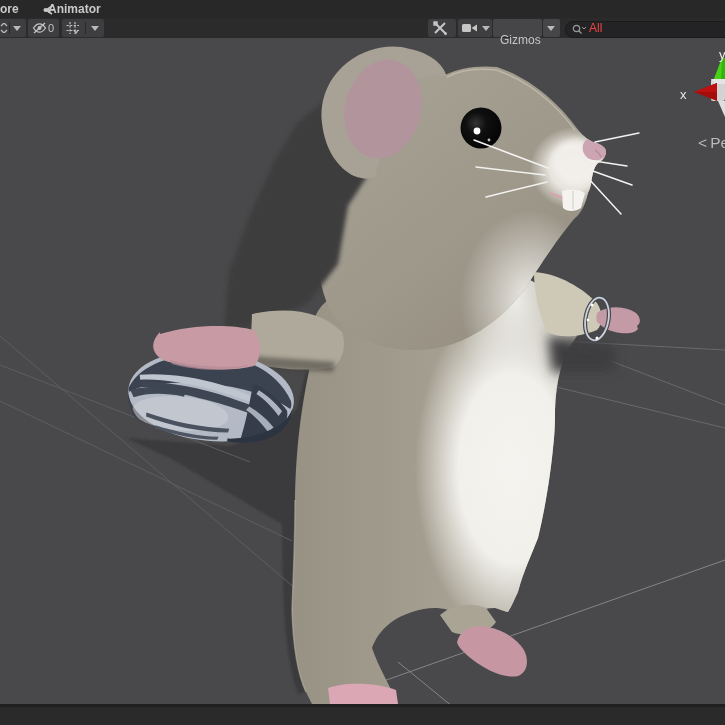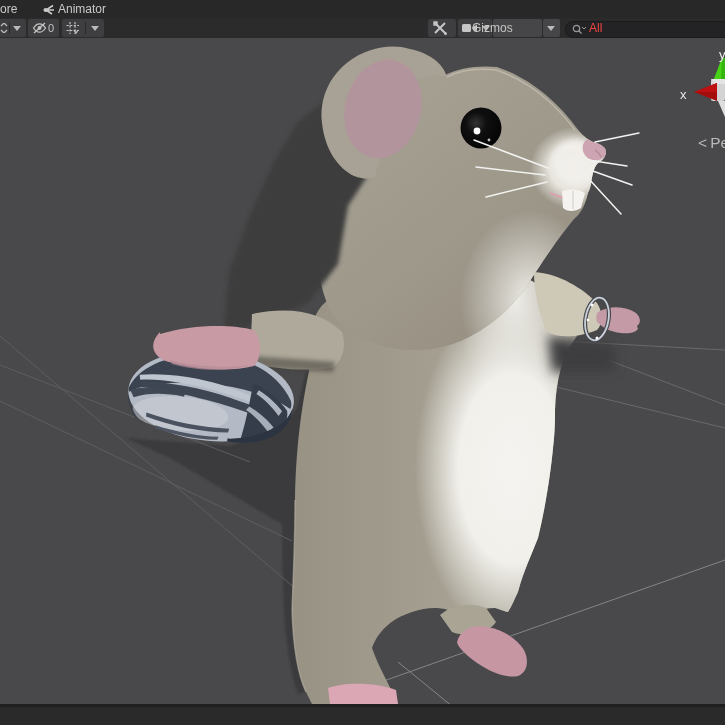--- a/index.html
+++ b/index.html
@@ -1,19 +1,19 @@
 <!DOCTYPE html>
 <html><head>
 <meta charset="utf-8">
 <style>
 html,body{margin:0;padding:0;width:725px;height:725px;overflow:hidden;background:#49494b;
 font-family:"Liberation Sans",sans-serif;}
 #root{position:relative;width:725px;height:725px;}
 .abs{position:absolute;}
-#tabbar{left:0;top:0;width:725px;height:18px;background:#282828;}
+#tabbar{left:0;top:0;width:725px;height:18px;background:#282828;font-weight:bold;}
 #tabbar .txt{color:#c9c9c9;font-size:12px;line-height:18px;}
 #toolbar{left:0;top:18px;width:725px;height:20px;background:#2b2b2b;}
 .btn{position:absolute;top:1px;height:18px;background:#3e3e40;border-radius:2px;}
 .sep{position:absolute;top:4px;width:1px;height:12px;background:#29292b;}
 .caret{position:absolute;width:0;height:0;border-left:4px solid transparent;border-right:4px solid transparent;border-top:5px solid #b8b8b8;}
 .tt{position:absolute;color:#c6c6c6;font-size:12px;top:2px;line-height:16px;}
 #botline{left:0;top:704px;width:725px;height:3px;background:#1f1f20;}
 #botbar{left:0;top:707px;width:725px;height:18px;background:#2a2a2a;}
 </style>
 </head>
@@ -192,21 +192,21 @@
       <text x="698" y="148" font-size="15.5" fill="#b9b9b9">&lt; Pe</text>
     </g>
   </svg>
 
   <div id="tabbar" class="abs">
     <div class="txt abs" style="left:0;top:0">ore</div>
     <svg class="abs" style="left:43px;top:3px" width="12" height="12" viewBox="0 0 12 12">
       <circle cx="2.5" cy="7" r="2" fill="#c9c9c9"></circle>
       <path d="M3,7 L10,2.5 M3,7 L11,7 M3,7 L9,11" stroke="#c9c9c9" stroke-width="1.6" fill="none"></path>
     </svg>
-    <div class="txt abs" style="left:58px;top:0">Animator</div>
+    <div class="txt abs" style="left:48px;top:0">Animator</div>
   </div>
 
   <div id="toolbar" class="abs">
     <div class="btn" style="left:-14px;width:40px;"></div>
     <svg class="abs" style="left:0;top:5px" width="8" height="10" viewBox="0 0 8 10">
         <path d="M1,3 L4,0 L7,3 M1,7 L4,10 L7,7" stroke="#b8b8b8" stroke-width="1.4" fill="none"></path>
       </svg>
     <div class="sep" style="left:9px;"></div>
     <div class="caret" style="left:13px;top:8px;"></div>
     <div class="btn" style="left:28px;width:31px;"></div>
@@ -230,21 +230,21 @@
       <path d="M1,1 L4,1 L4,4 L1,4 Z M1,1 L4,4" stroke="#c6c6c6" stroke-width="1.4" fill="none"></path>
       <circle cx="12.5" cy="12.5" r="1.5" fill="#c6c6c6"></circle>
     </svg>
     <div class="btn" style="left:458px;width:34px;"></div>
     <svg class="abs" style="left:462px;top:5px" width="16" height="10" viewBox="0 0 16 10">
       <rect x="0" y="1" width="9" height="8" rx="1.5" fill="#c6c6c6"></rect>
       <path d="M15,1.5 L15,8.5 L9.5,5 Z" fill="#c6c6c6"></path>
     </svg>
     <div class="caret" style="left:482px;top:8px;"></div>
     <div class="btn" style="left:493px;width:49px;background:#464648;"></div>
-    <div class="tt" style="left:472px;">Gizmos</div>
+    <div class="tt" style="left:500px;margin-top:12px;">Gizmos</div>
     <div class="btn" style="left:543px;width:17px;background:#464648;"></div>
     <div class="caret" style="left:547px;top:8px;"></div>
     <div class="abs" style="left:565px;top:3px;width:165px;height:15px;background:#232325;border:1px solid #1b1b1d;border-radius:8px 0 0 8px;"></div>
     <svg class="abs" style="left:572px;top:6px" width="14" height="10" viewBox="0 0 14 10">
       <circle cx="4.5" cy="4.5" r="3.2" fill="none" stroke="#9a9a9a" stroke-width="1.2"></circle>
       <path d="M7,7 L9.5,9.5" stroke="#9a9a9a" stroke-width="1.2"></path>
       <path d="M10,3 L12,5 L14,3" stroke="#9a9a9a" stroke-width="1" fill="none"></path>
     </svg>
     <div class="tt" style="left:589px;color:#ef4444;">All</div>
   </div>

